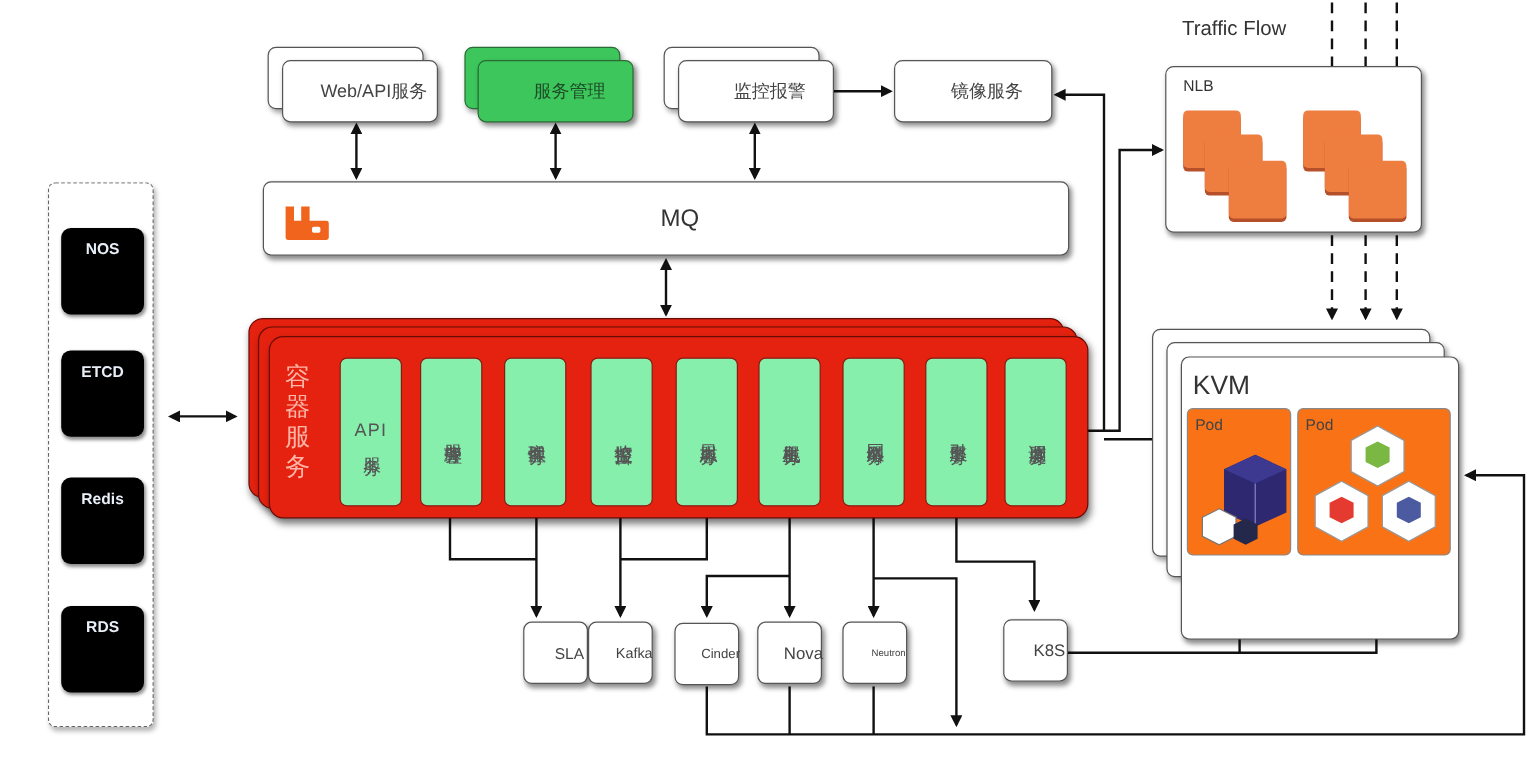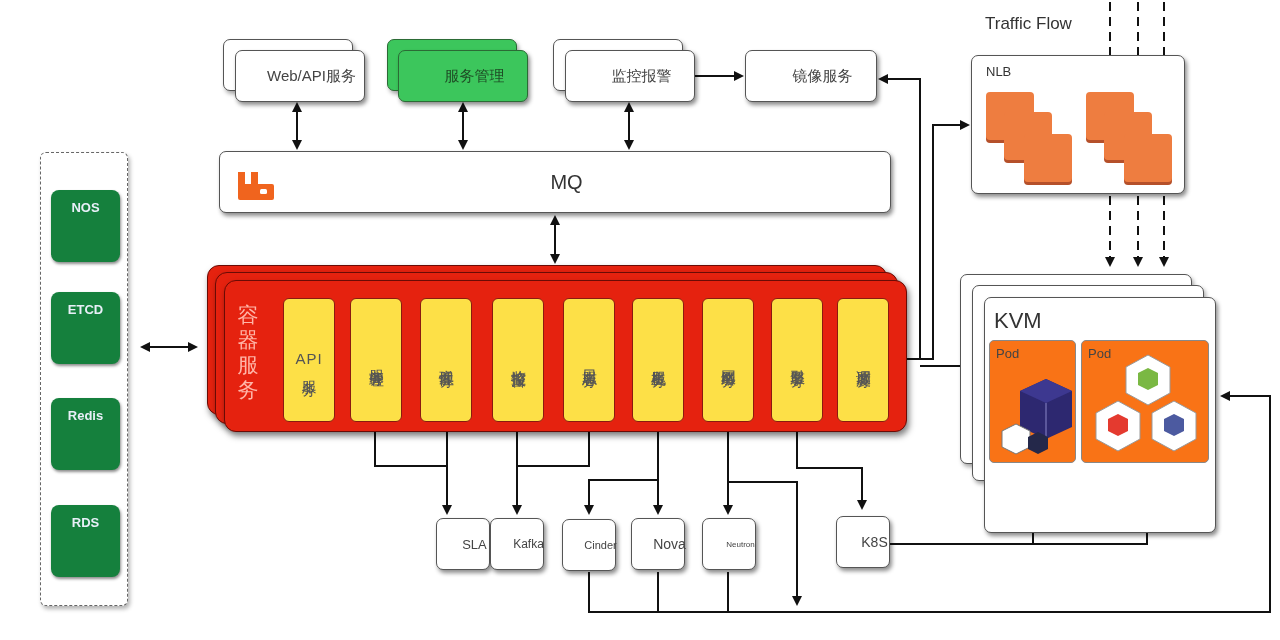--- a/index.html
+++ b/index.html
@@ -25,36 +25,36 @@
     #mq-icon { position: absolute; left: 16px; top: 18px; }
 
     
     .red-layer { position: absolute; background: #e5220f; border: 1.5px solid #6a0b05; border-radius: 12px; box-sizing: border-box; box-shadow: 2px 4px 6px rgba(0,0,0,0.5); }
     #container-title {
       position: absolute; left: 235px; top: 302px; width: 26px;
       color: #ffb5a8; font-size: 21px; line-height: 25px; text-align: center;
     }
     .svc {
       position: absolute; top: 298px; width: 52px; height: 124px;
-      background: #fde047; border: 1px solid #8a1a10; border-radius: 6px; box-sizing: border-box;
+      background: #86efac; border: 1px solid #8a1a10; border-radius: 6px; box-sizing: border-box;
       display: flex; align-items: center; justify-content: center;
       writing-mode: vertical-rl; text-orientation: upright;
       font-size: 15px; color: #555; letter-spacing: 1px;
     }
     .svc.api { writing-mode: horizontal-tb; flex-direction: column; font-size: 15px; line-height: 20px; }
 
     
     #storage-panel {
       position: absolute; left: 40px; top: 152px; width: 88px; height: 454px;
       border: 1.5px dashed #666; border-radius: 6px; box-sizing: border-box;
       box-shadow: 2px 3px 4px rgba(0,0,0,0.3); background: #fff;
     }
     .store {
       position: absolute; left: 51px; width: 69px; height: 72px;
-      background: #15803d; border-radius: 8px; box-sizing: border-box;
+      background: #000000; border-radius: 8px; box-sizing: border-box;
       box-shadow: 1px 2px 3px rgba(0,0,0,0.45);
       color: #e8eff8; font-weight: bold; font-size: 13px;
       text-align: center; padding-top: 10px;
     }
 
     .small { width: 54px; height: 52px; font-size: 13px; }
     #lbl-traffic { left: 985px; top: 14px; font-size: 17px; color: #333; }
     #nlb { left: 971px; top: 55px; width: 214px; height: 139px; align-items: flex-start; justify-content: flex-start; }
     #nlb-label { position: absolute; left: 14px; top: 8px; font-size: 13px; color: #333; }
     .orange { position: absolute; width: 48px; height: 48px; background: #ee7d40; border-radius: 4px; box-shadow: 0 3px 0 #b5502a; }

